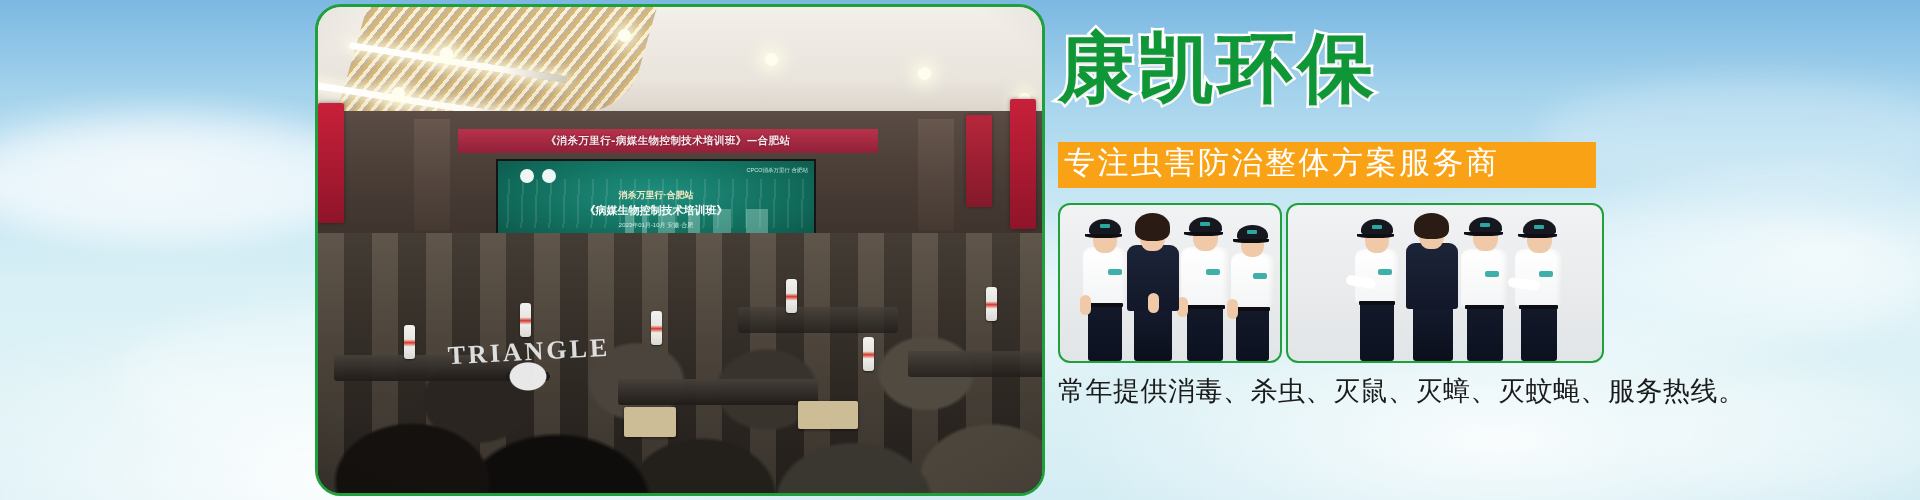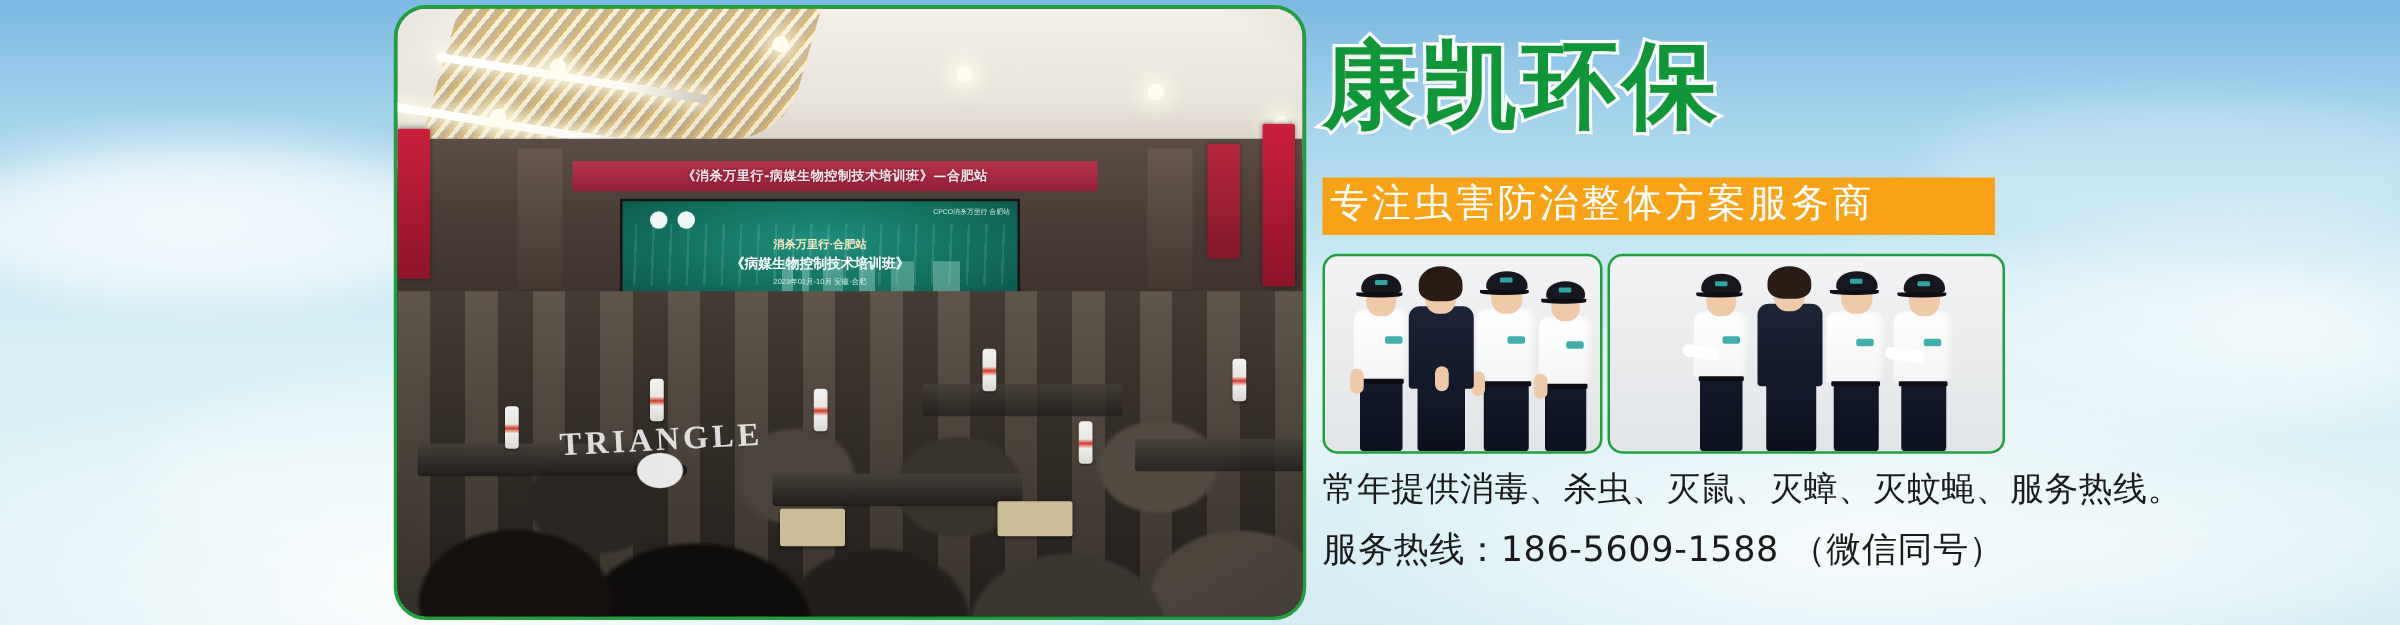--- a/index.html
+++ b/index.html
@@ -340,16 +340,15 @@
           <div class="p-arm" style="left:-2px;bottom:72px;width:32px;height:10px;transform:rotate(8deg);"></div>
           <div class="p-head" style="left:17px;bottom:108px;width:25px;height:29px;"></div>
           <div class="p-cap" style="left:13px;bottom:126px;width:33px;height:16px;"></div>
           <div class="p-logo" style="left:24px;bottom:132px;"></div>
         </div>
       </div>
 
     </div>
 
     <div id="svc-line">常年提供消毒、杀虫、灭鼠、灭蟑、灭蚊蝇、服务热线。</div>
-    <div id="tel-line">服务热线：186-5609-1588 （微信同号）</div>
 
   </div>
 </div>
 
 </body></html>

